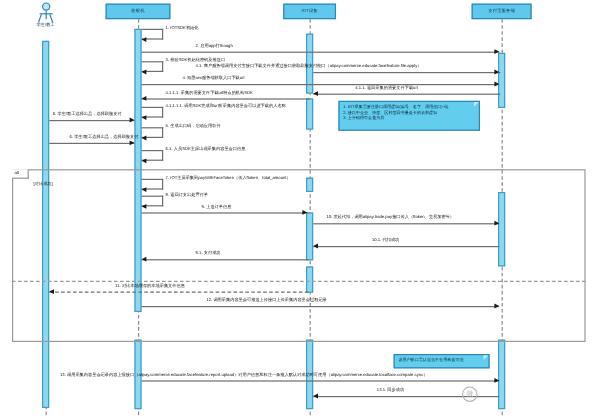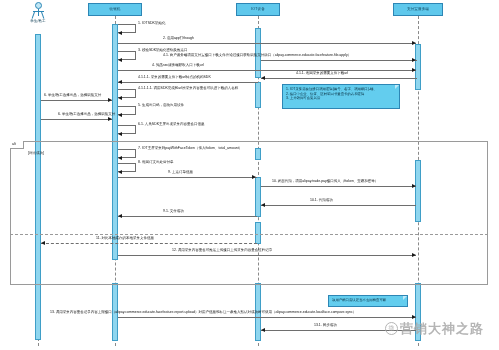--- a/index.html
+++ b/index.html
@@ -305,15 +305,14 @@
     <div>2. 接口中企业、快签、区村签回书量查卡的表和逻辑</div>
     <div>3. 上并销得可会复兴后</div>
   </div>
 
   <div class="note" style="left:328px;top:295px;width:80px;height:12px;">
     <div class="fold"></div>
     <div>该用户帐口需认定当不去用检查可能</div>
   </div>
 
   <div class="wm-badge" style="left:385px;top:322px;">微</div>
-  <div class="wm" style="left:400px;top:320px;">营销大神之路</div>
 
 </div>
 
 </body></html>

